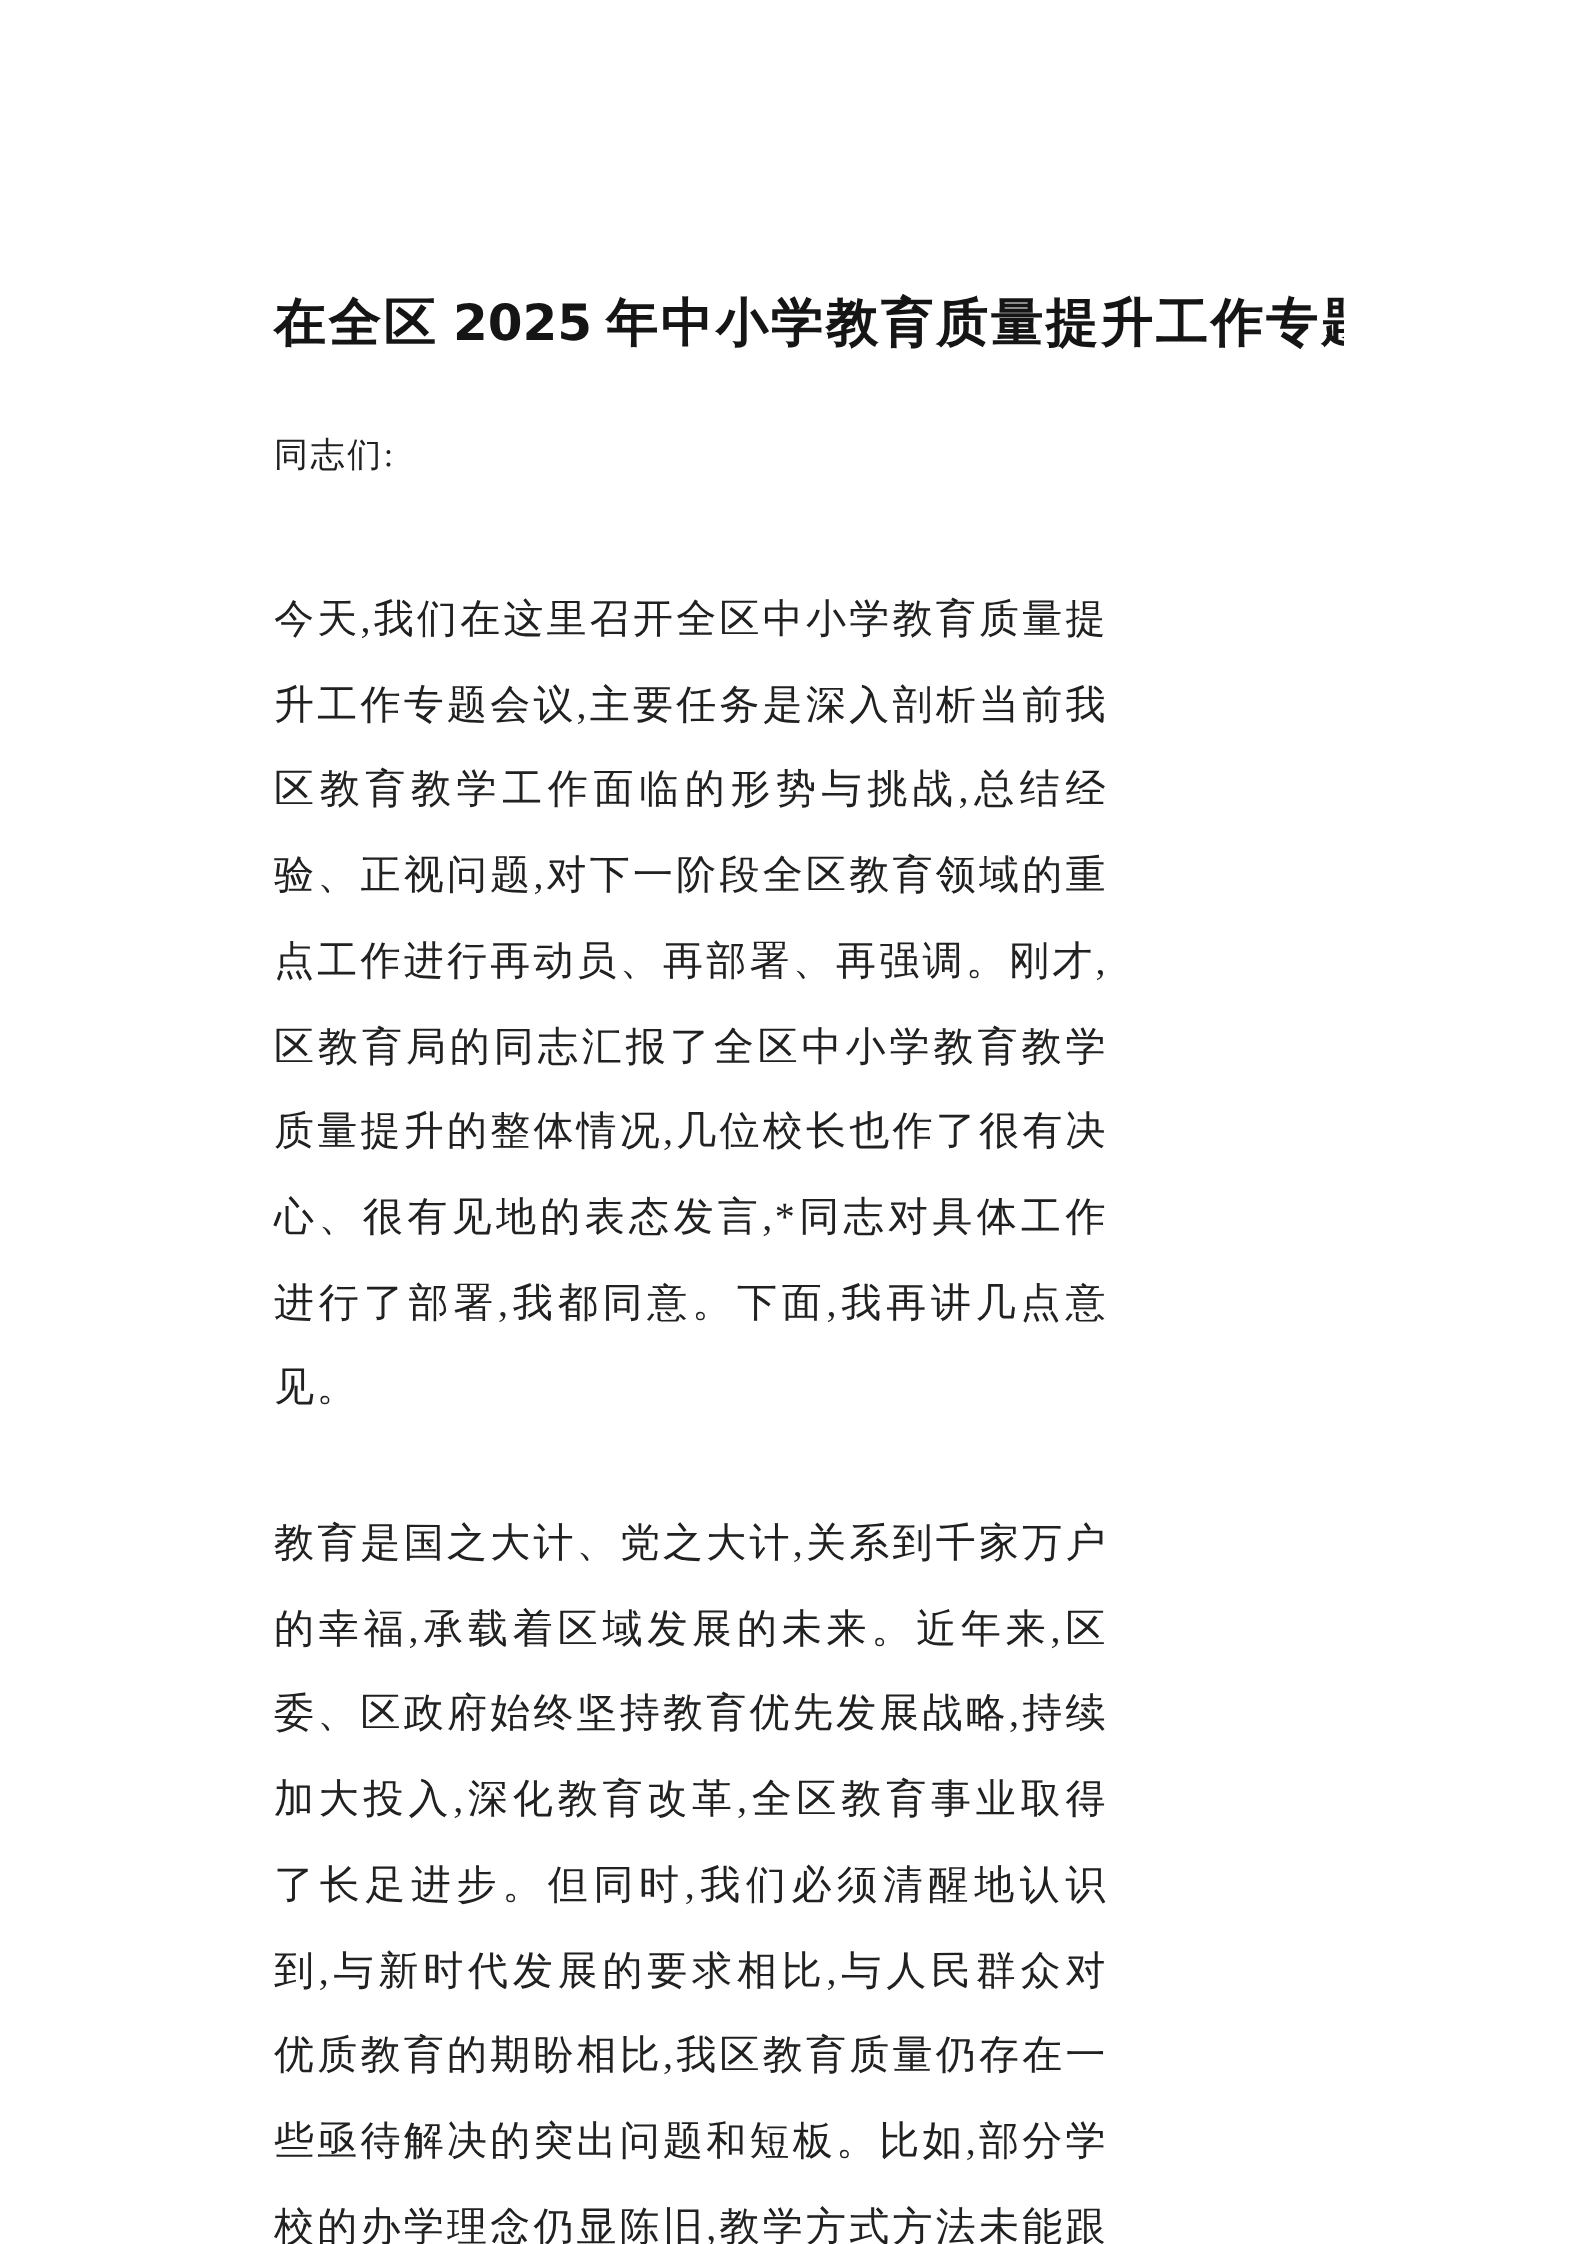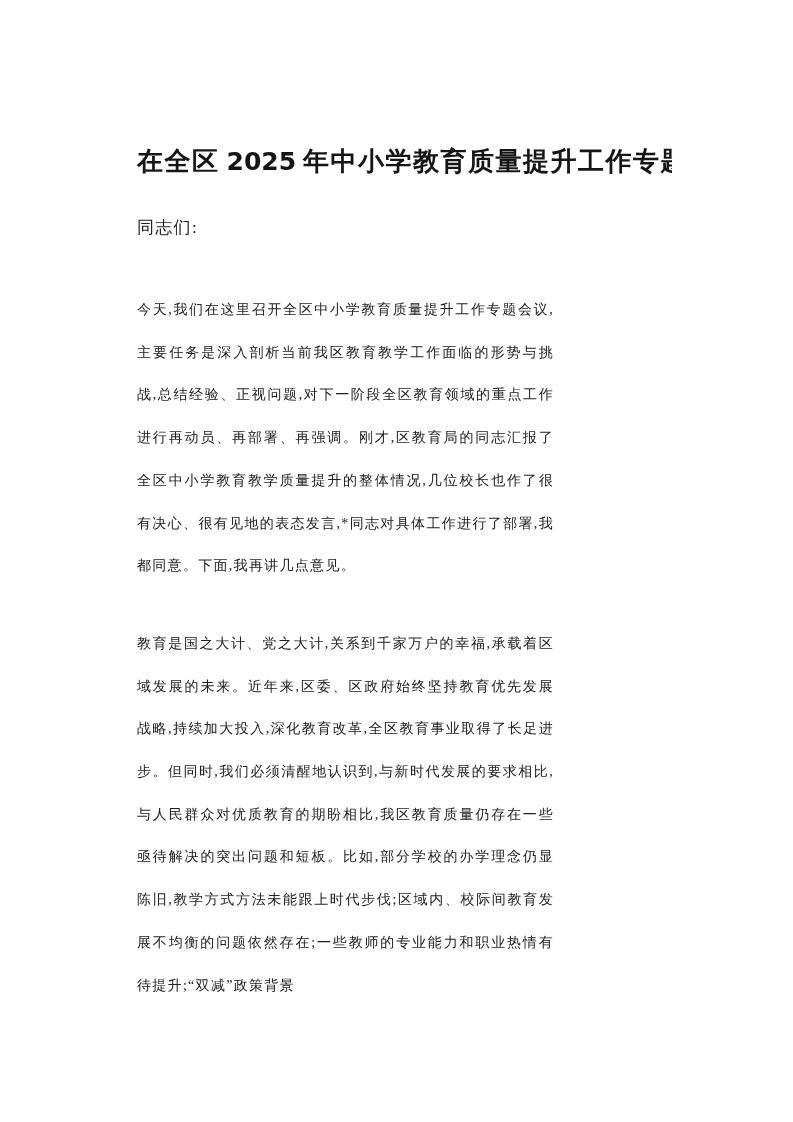--- a/index.html
+++ b/index.html
@@ -41,21 +41,21 @@
   }
   .greeting {
     margin: 0 0 40px 0;
     font-size: 17px;
     line-height: 43px;
     letter-spacing: 1.3px;
     font-weight: 400;
   }
   .para {
     margin: 0 0 35px 0;
-    font-size: 14px;
+    font-size: 20px;
     line-height: 42.7px;
     letter-spacing: 1.3px;
     font-weight: 400;
     text-align: justify;
     text-justify: inter-ideograph;
   }
 </style>
 </head>
 <body>
 

